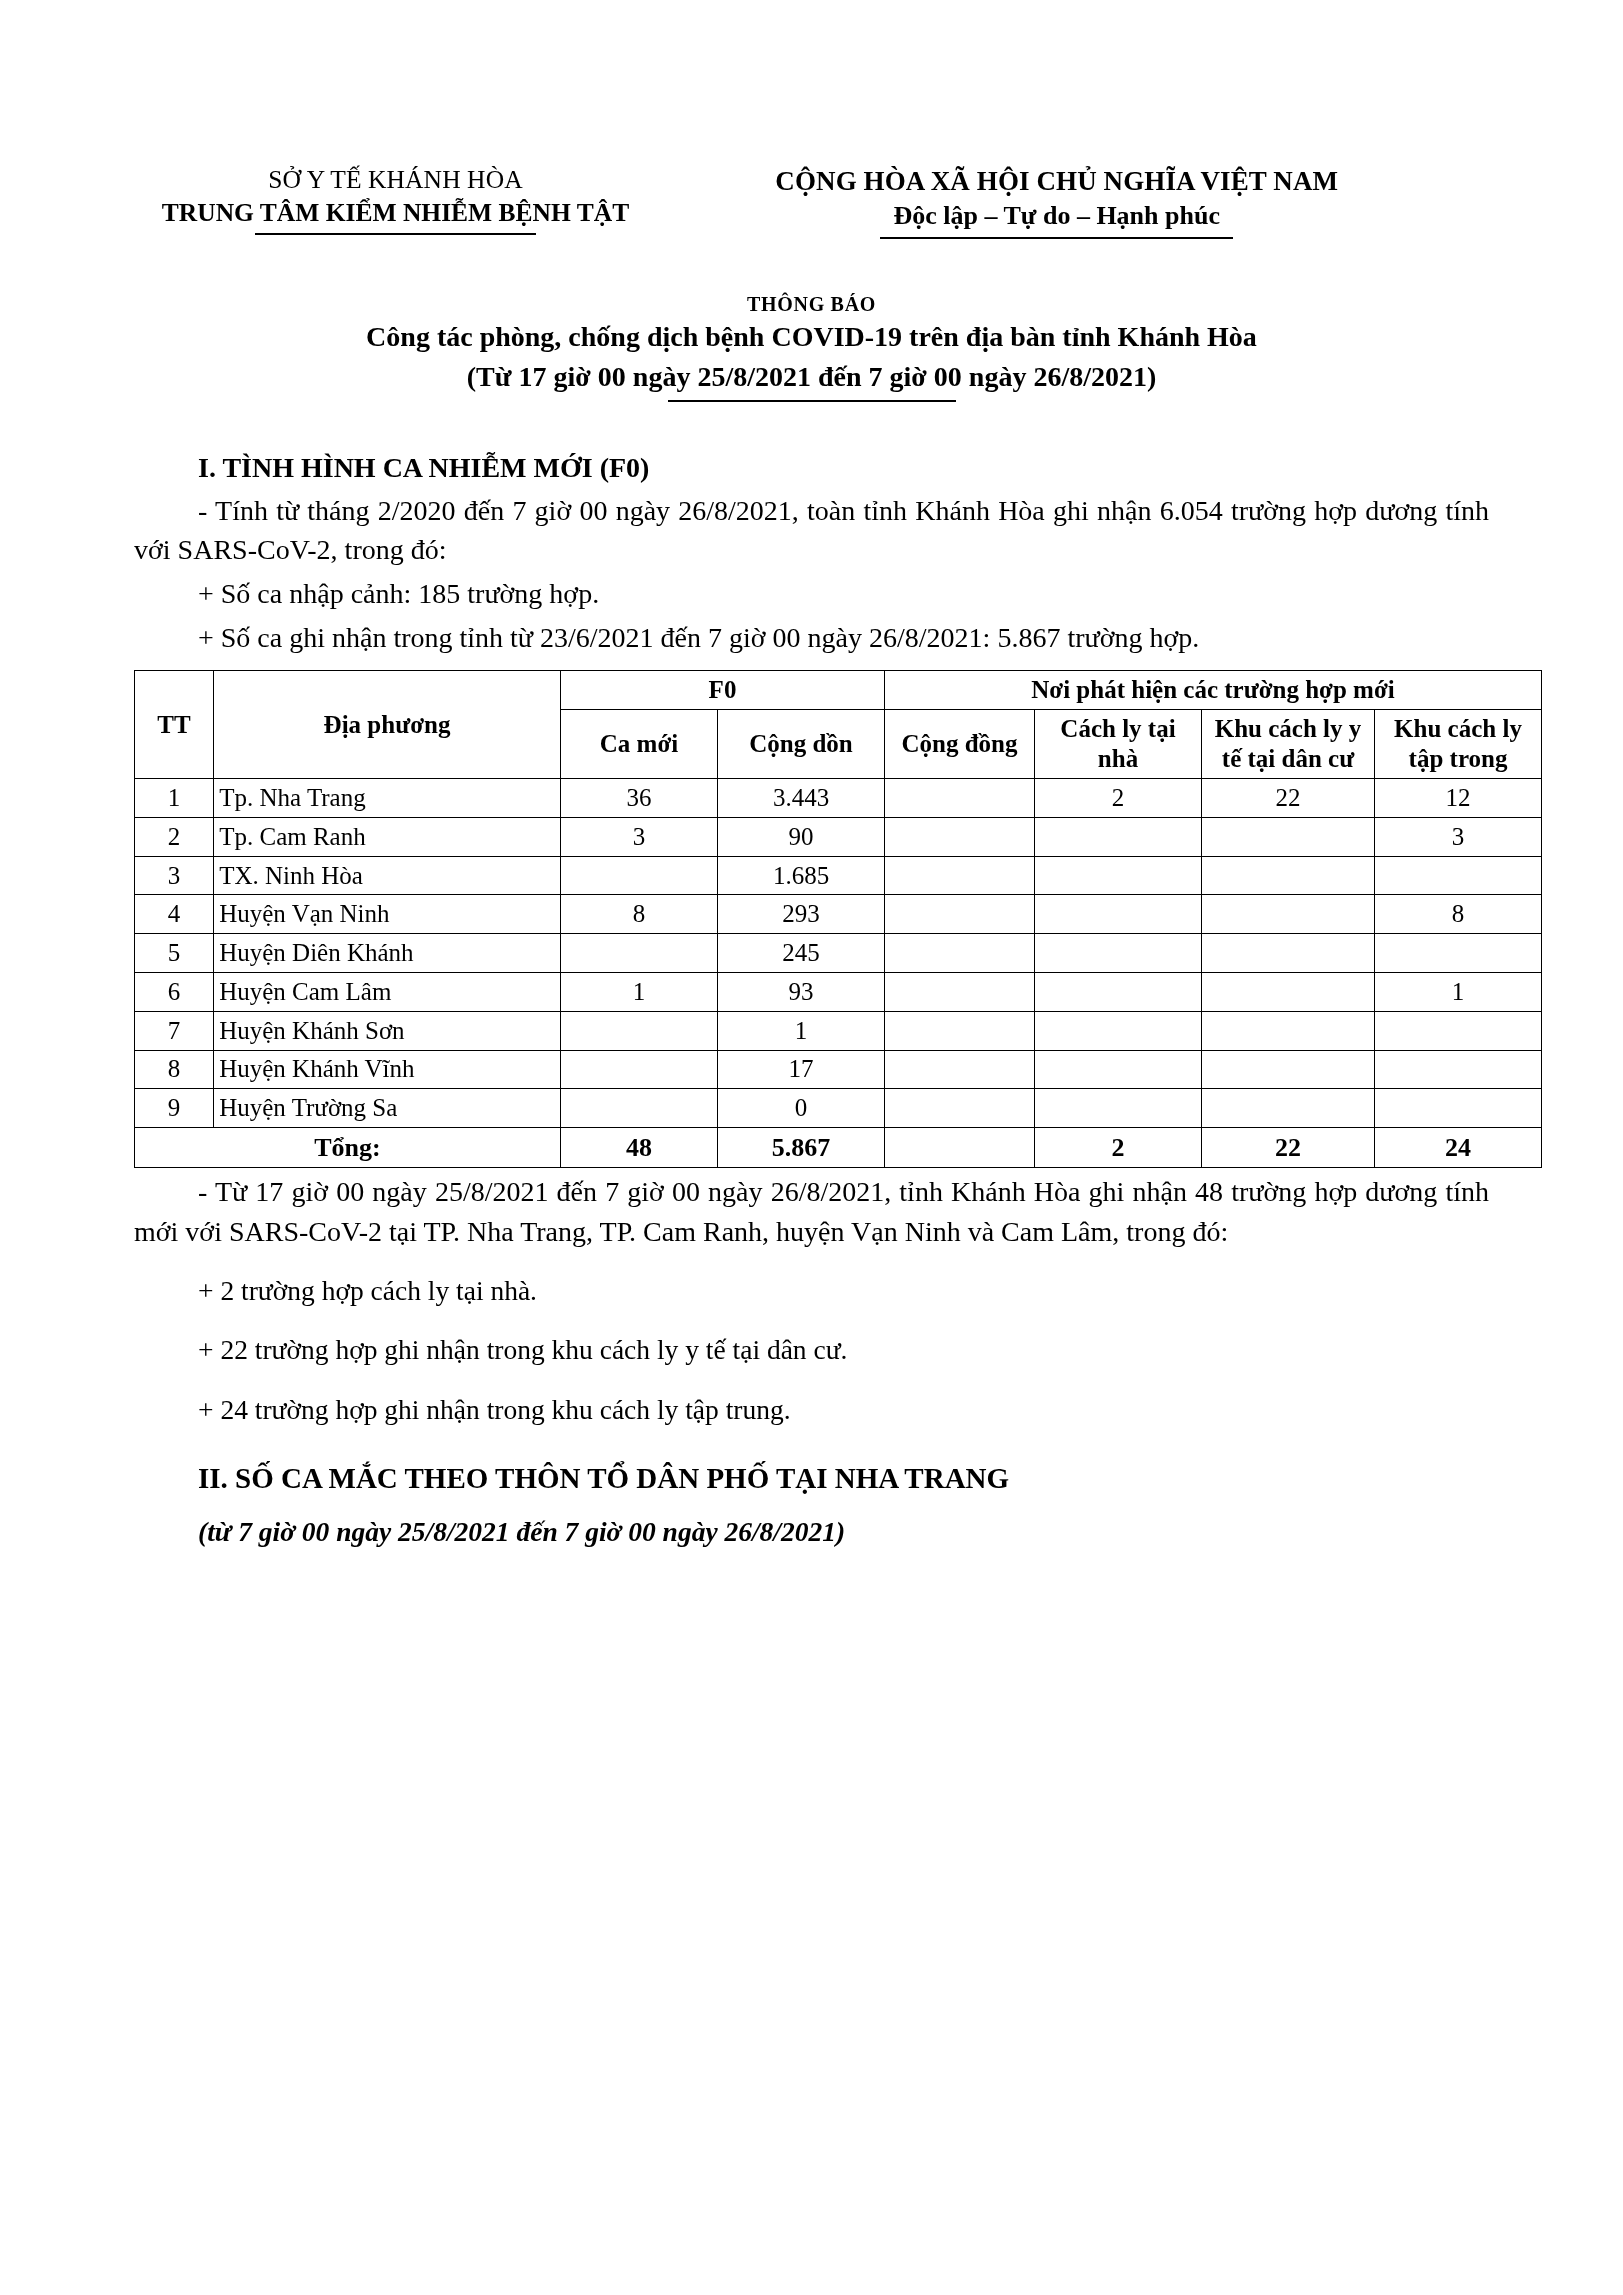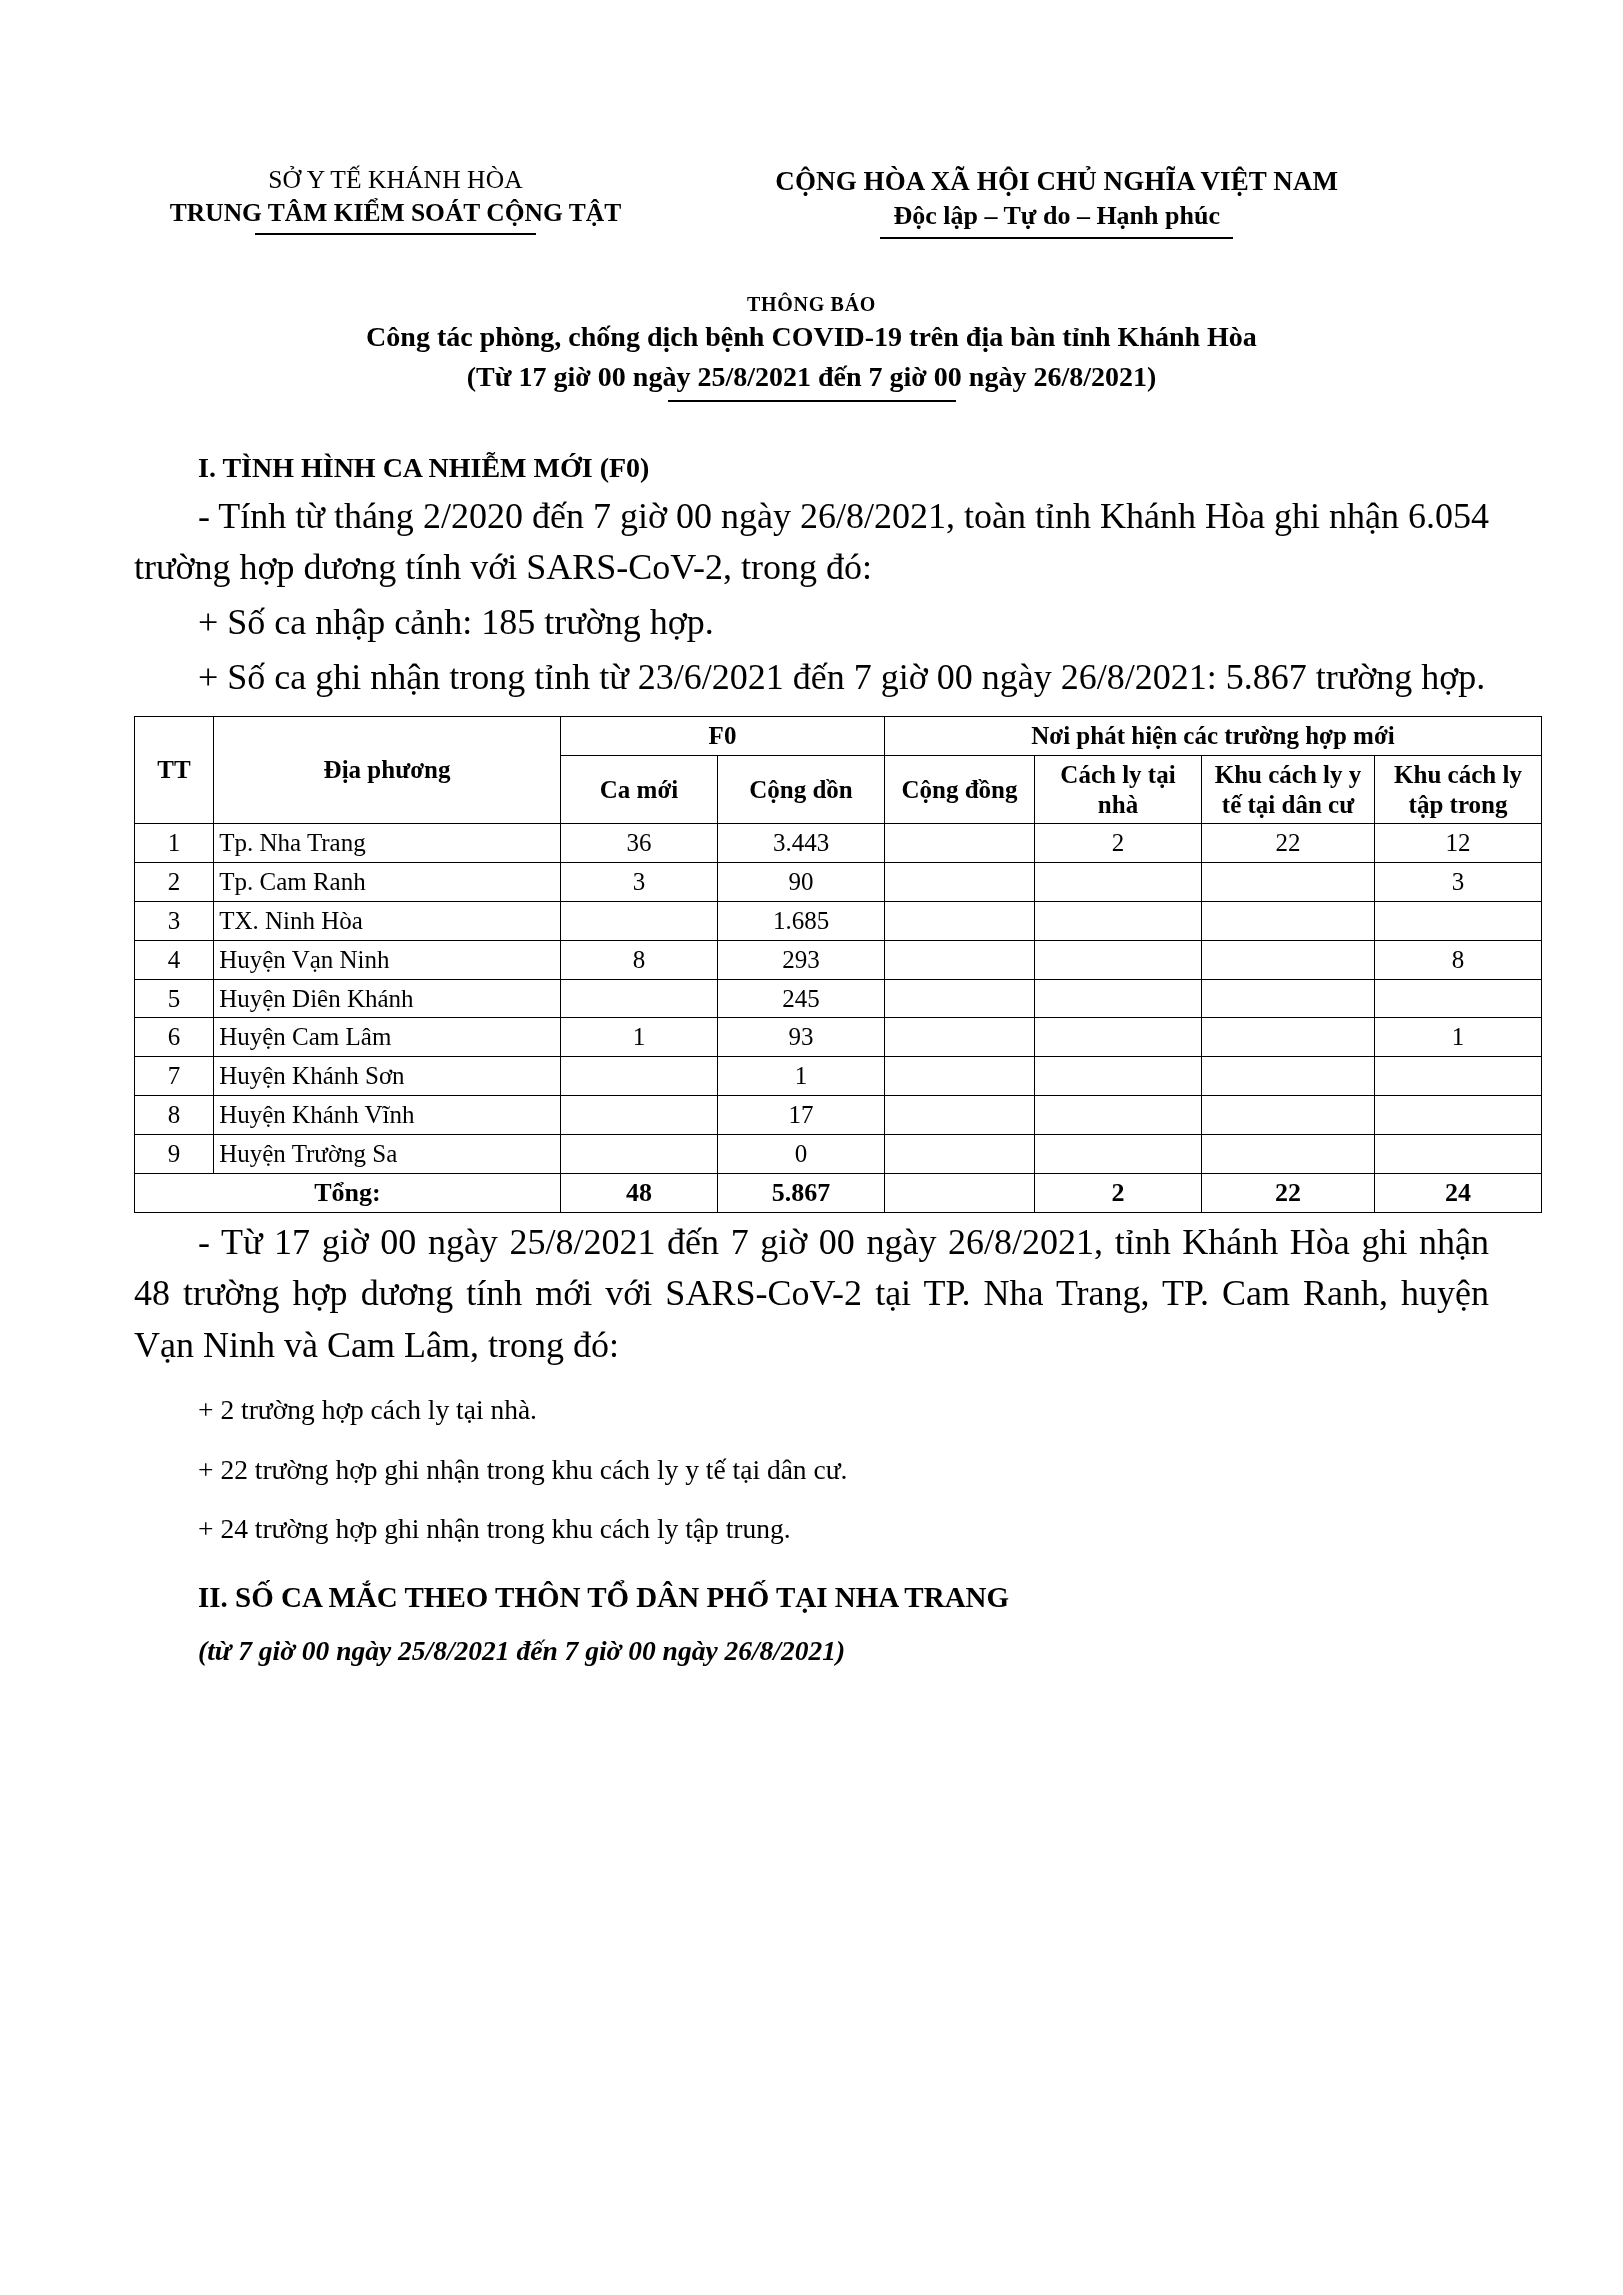--- a/index.html
+++ b/index.html
@@ -125,21 +125,21 @@
 
   
   .section-heading {
     font-size: 28px;
     font-weight: bold;
     margin-top: 47px;
     text-indent: 64px;
     line-height: 1.35;
   }
   p.para {
-    font-size: 36px;
+    font-size: 28px;
     line-height: 1.42;
     margin: 3.9px 0 0 0;
     text-align: justify;
     text-indent: 64px;
   }
 
   
   table.data {
     border-collapse: collapse;
     width: 100%;
@@ -203,21 +203,21 @@
   }
 </style>
 </head>
 <body>
 
 <div class="page">
 
   <div class="doc-header">
     <div class="header-left">
       <div class="org-line1">SỞ Y TẾ KHÁNH HÒA</div>
-      <div class="org-line2">TRUNG TÂM KIỂM SOÁT CỘNG TẬT</div>
+      <div class="org-line2">TRUNG TÂM KIỂM NHIỄM BỆNH TẬT</div>
       <div class="rule-left"></div>
     </div>
     <div class="header-right">
       <div class="nation-line1">CỘNG HÒA XÃ HỘI CHỦ NGHĨA VIỆT NAM</div>
       <div class="nation-line2">Độc lập – Tự do – Hạnh phúc</div>
       <div class="rule-right"></div>
     </div>
   </div>
 
 

